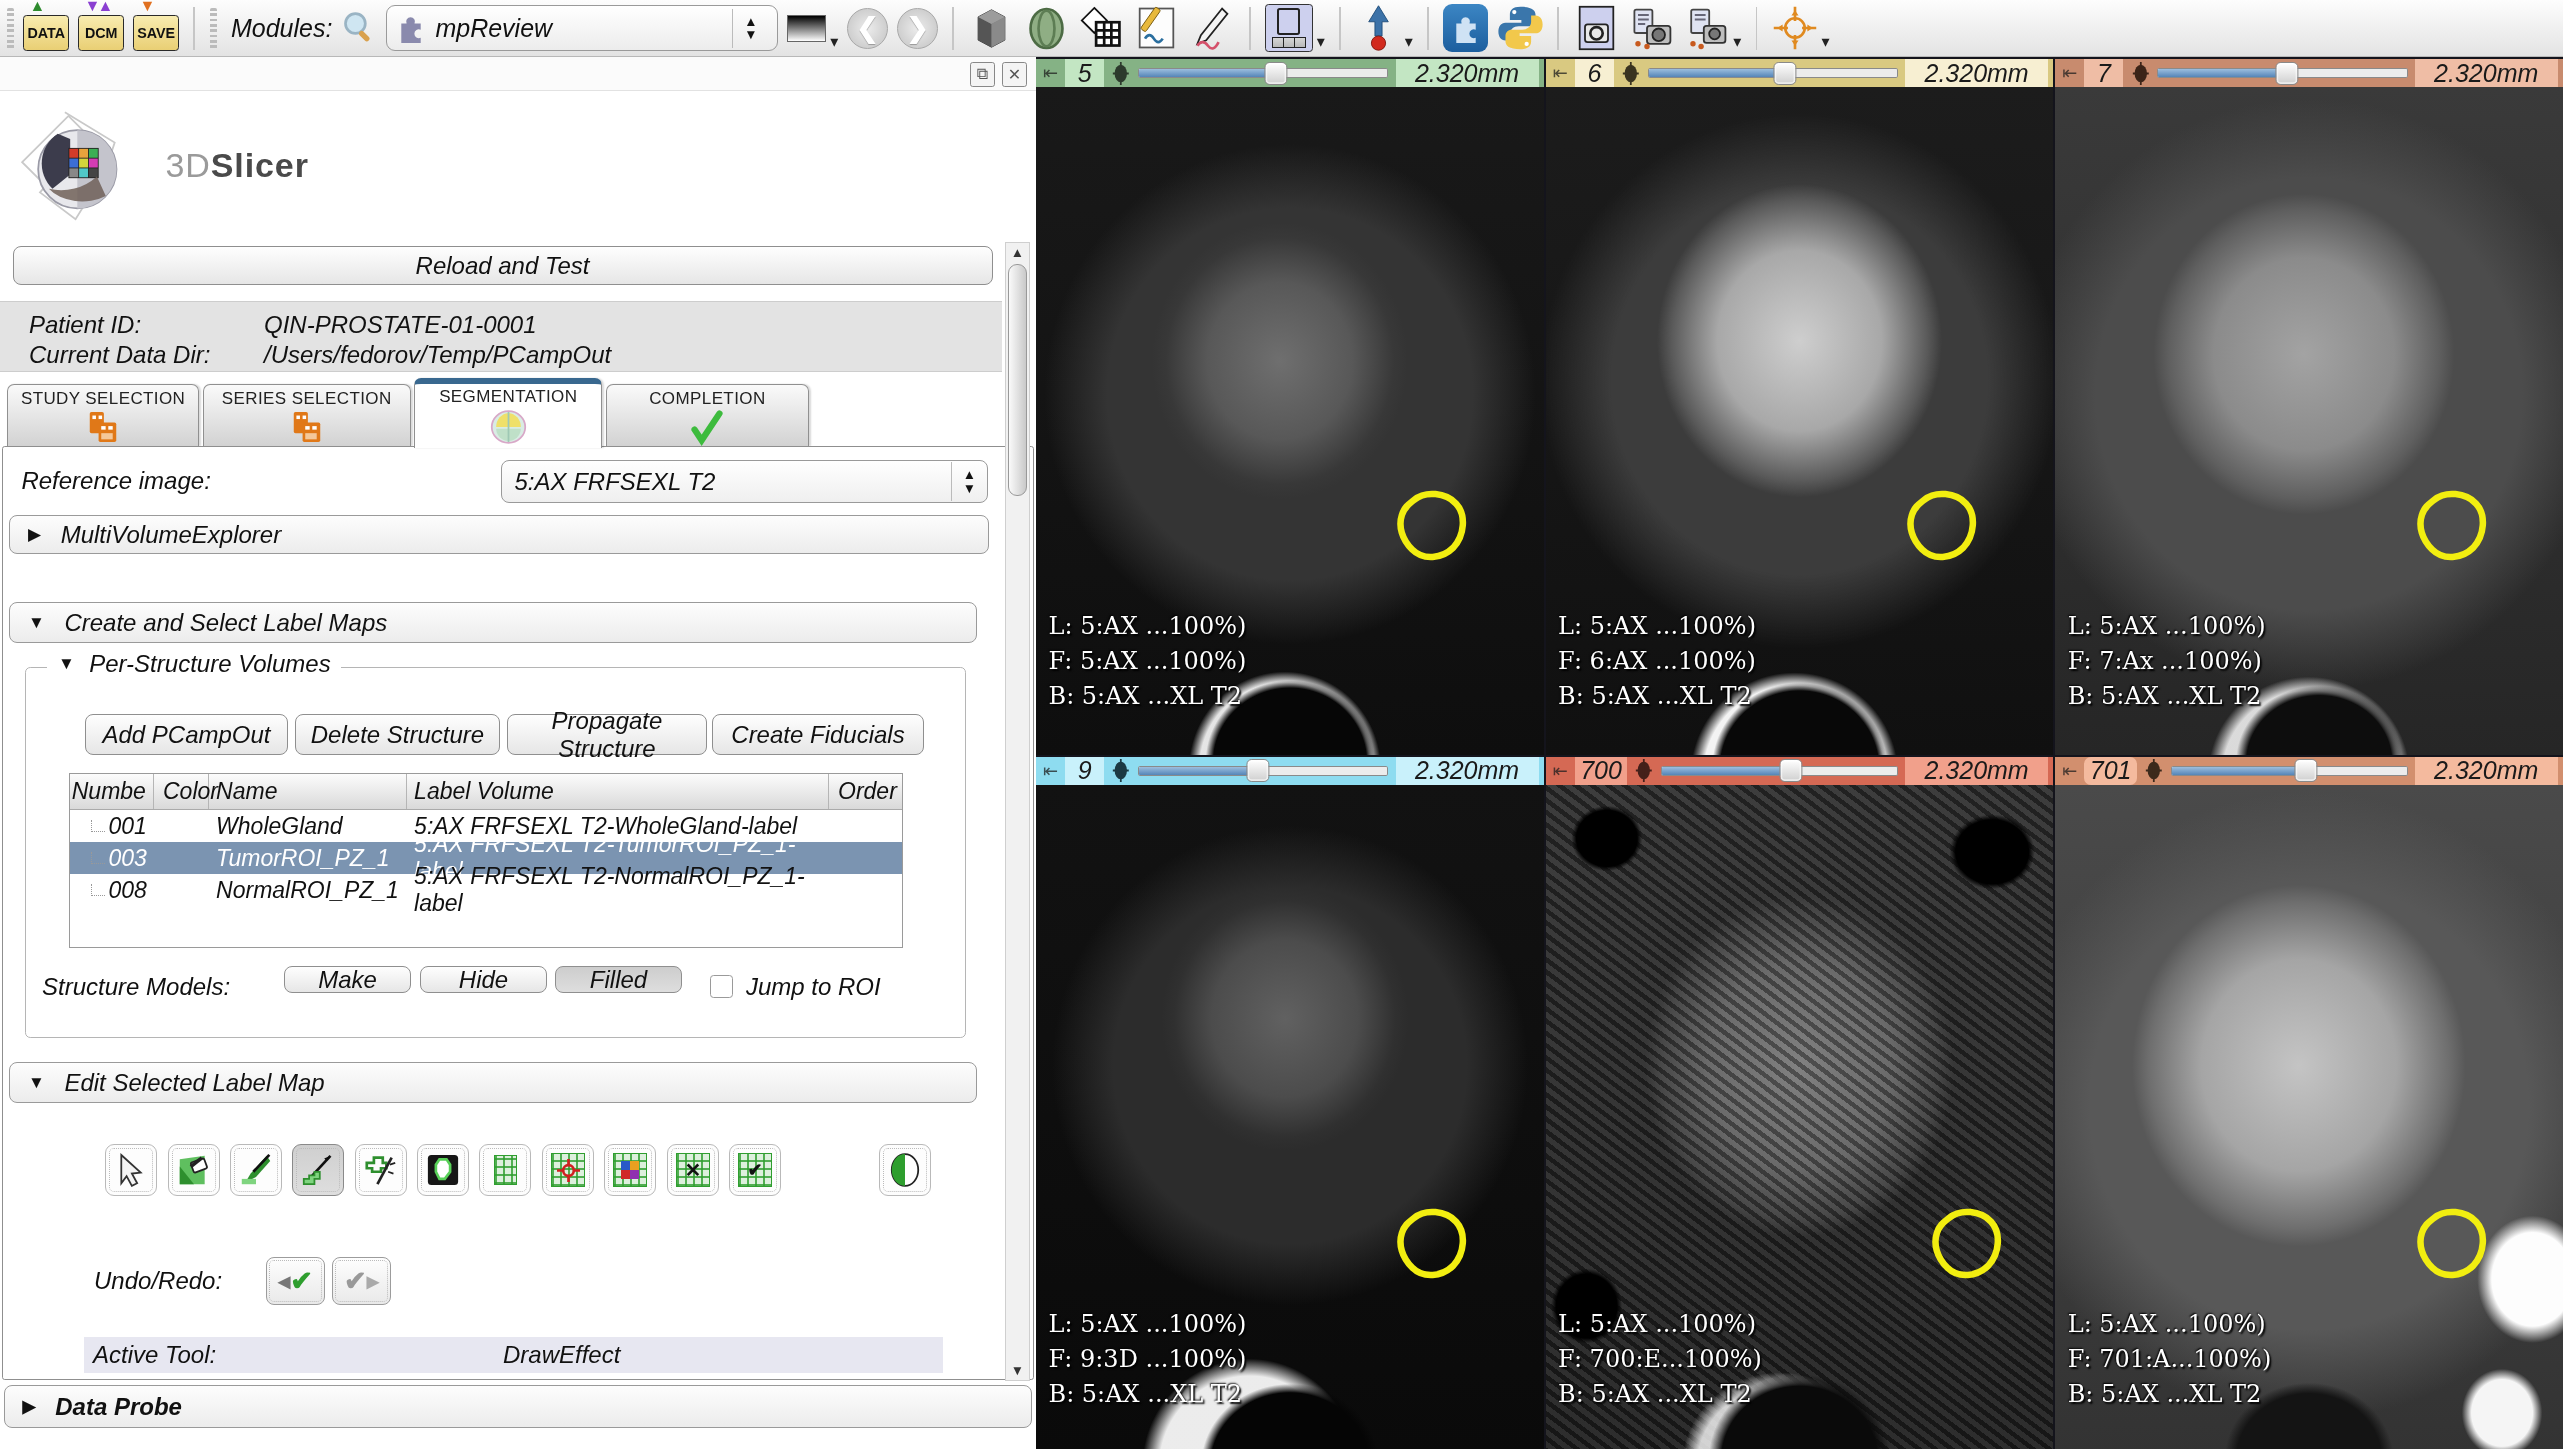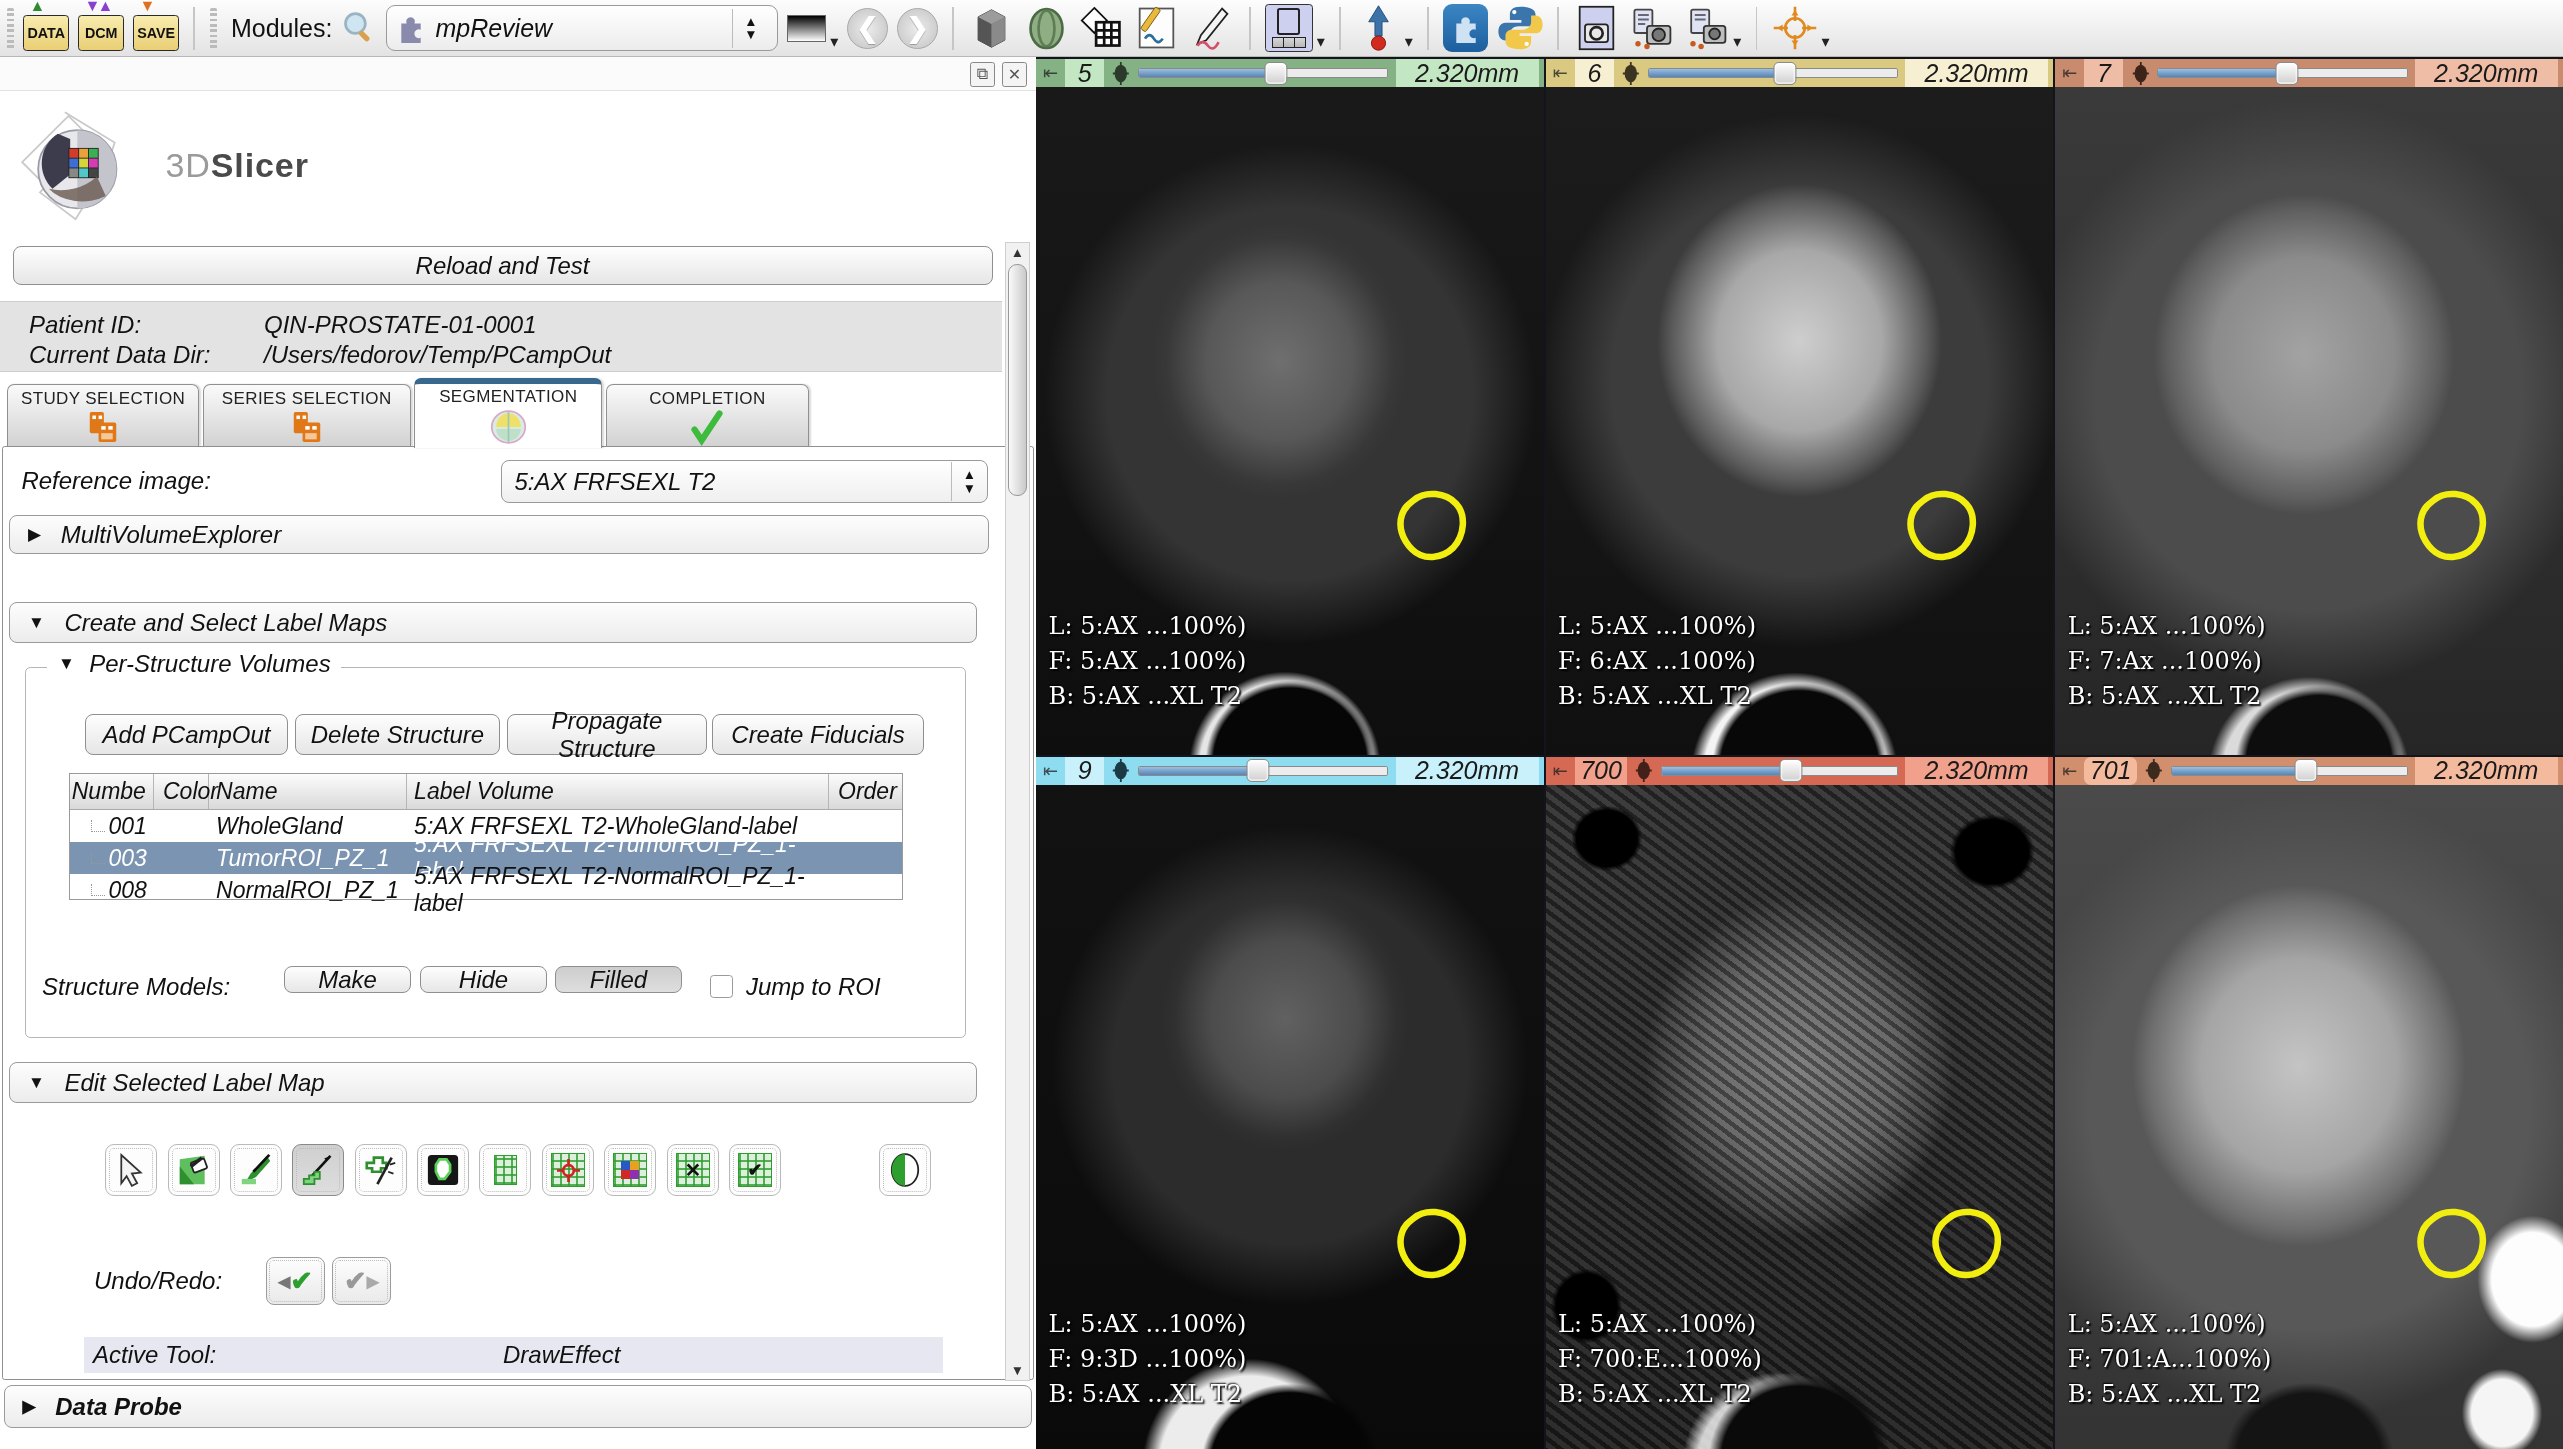--- a/index.html
+++ b/index.html
@@ -11,21 +11,21 @@
   #toolbar { position:absolute; left:0; top:0; width:2563px; height:57px;
     background:linear-gradient(#fdfdfd,#e3e3e3); border-bottom:1.8px solid #b8b8b8;
     display:flex; align-items:center; gap:9px; padding:0 7.1px; }
   .grip { width:7.1px; height:41px;
     background:repeating-linear-gradient(#bbb 0 2.7px, transparent 2.7px 5.3px); border-radius:1.8px; }
   .tsep { width:1.8px; height:43px; background:#c6c6c6; margin:0 5.3px; }
   .folder-btn { position:relative; width:46px; height:36px; margin-top:9px;
     background:linear-gradient(#f8ecb0,#e9cf74); border:1.8px solid #2a2a2a; border-radius:3.6px;
     font-size:14.3px; font-weight:bold; color:#111; display:flex; align-items:center; justify-content:center; }
   .folder-btn .f-arrow { position:absolute; top:-18px; left:5.3px; font-size:16px; line-height:16px; font-weight:bold; }
-  .modules-label { font-size:25px; color:#111; margin-left:5.3px; }
+  .modules-label { font-style:italic; font-size:25px; color:#111; margin-left:5.3px; }
   .mag { width:36px; height:36px; }
   .module-combo { width:392px; height:46px; background:linear-gradient(#fff,#ececec);
     border:1.8px solid #9a9a9a; border-radius:9px; display:flex; align-items:center; padding:0 9px; gap:9px; }
   .module-combo .mc-text { font-style:italic; font-size:25px; color:#111; flex:1; }
   .spin { width:36px; height:39px; border-left:1.8px solid #bbb; display:flex; flex-direction:column;
     align-items:center; justify-content:center; font-size:13.4px; color:#111; line-height:13.4px; }
   .grad-swatch { width:39px; height:27px; background:linear-gradient(#000,#fff); border:0.9px solid #666; }
   .ddown { font-size:16px; color:#222; align-self:flex-end; margin:0 0 5.3px -5.3px; }
   .nav-circle { width:41px; height:41px; border-radius:50%; background:radial-gradient(#ececec,#c2c2c2);
     border:1.8px solid #a8a8a8; color:#fff; font-size:27px; font-weight:bold;
@@ -86,21 +86,21 @@
   #group-box { position:absolute; left:25px; top:610px; width:941px; height:371px;
     border:1.8px solid #b5b5b5; border-radius:5.3px; }
   #group-legend { position:absolute; left:21.4px; top:-18px; background:#fff; padding:0 10.7px;
     display:flex; align-items:center; gap:14.3px; font-style:italic; font-size:24px; color:#111; }
 
   .sm-btn { position:absolute; height:41px; }
   #btn-add { left:59px; top:46px; width:203px; } #btn-del { left:269px; top:46px; width:205px; }
   #btn-prop { left:481px; top:46px; width:200px; } #btn-fid { left:686px; top:46px; width:212px; }
 
   
-  #struct-table { position:absolute; left:43px; top:105px; width:834px; height:127px; border:1.8px solid #9a9a9a;
+  #struct-table { position:absolute; left:43px; top:105px; width:834px; height:175px; border:1.8px solid #9a9a9a;
     font-style:italic; font-size:23px; color:#111; }
   .th-row { display:flex; height:36px; background:linear-gradient(#fcfcfc,#d9d9d9); border-bottom:1.8px solid #aaa; }
   .th { display:flex; align-items:center; padding-left:9px; border-right:0.9px solid #b5b5b5; }
   .td-row { display:flex; height:32px; align-items:center; }
   .td-row.selected { background:#7b94b1; color:#fff; }
   .c-num { width:84px; display:flex; align-items:center; justify-content:flex-end; padding-right:7.1px; gap:1.8px; }
   .c-col { width:55px; align-self:stretch; } .c-name { width:198px; padding-left:7.1px; }
   .c-vol { width:422px; padding-left:7.1px; } .c-ord { width:71px; }
   .tree { width:14.3px; height:12.5px; border-left:0.9px dotted #999; border-bottom:0.9px dotted #999; margin-right:1.8px; }
   .swatch { width:100%; height:100%; }

